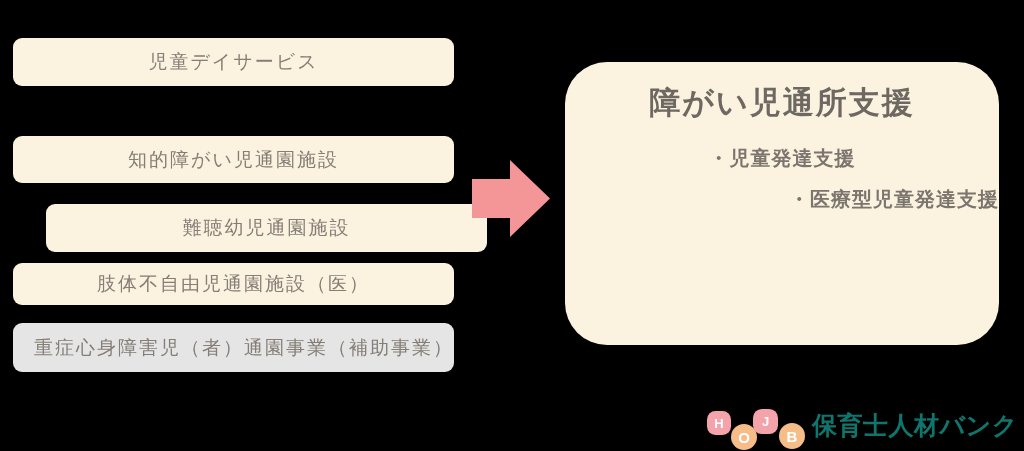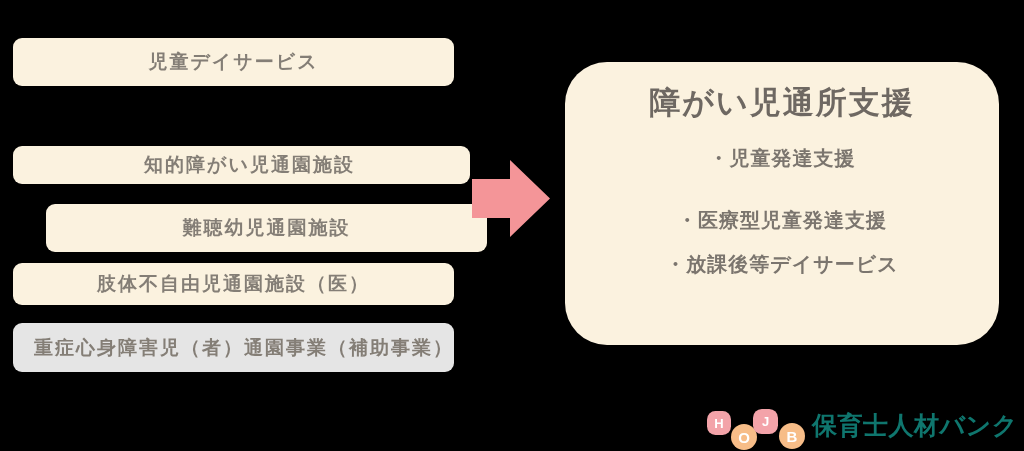--- a/index.html
+++ b/index.html
@@ -17,26 +17,26 @@
   
   .lbox {
     position: absolute;
     left: 13px;
     width: 441px;
     border-radius: 9px;
     display: flex;
     align-items: center;
     justify-content: center;
     font-size: 19px;
-    font-weight: 700;
+    font-weight: 400;
     letter-spacing: 2px;
     color: #847E76;
   }
   .lbox-1 { top: 38px;  height: 48px; }
-  .lbox-2 { top: 146px; height: 38px; padding-left: 16px; }
+  .lbox-2 { top: 136px; height: 47px; }
   .lbox-3 { top: 204px; height: 48px; }
   .lbox-4 { top: 263px; height: 42px; }
   .lbox-5 { top: 323px; height: 49px; }
 
   
   .arrow-wrap {
     position: absolute;
     left: 472px;
     top: 160px;
     width: 78px;
@@ -67,21 +67,21 @@
     position: absolute;
     left: 0;
     width: 100%;
     text-align: center;
     font-size: 20px;
     font-weight: 600;
     letter-spacing: 1px;
     color: #7B756E;
   }
   .rpanel-item-1 { top: 83px; }
-  .rpanel-item-2 { top: 145px; }
+  .rpanel-item-2 { top: 124px; text-align: right; }
   .rpanel-item-3 { top: 189px; }
   .rpanel-item-4 { top: 239px; }
 
   
   .badge {
     position: absolute;
     display: flex;
     align-items: center;
     justify-content: center;
     color: #FFFFFF;
@@ -130,21 +130,20 @@
 <div class="arrow-wrap">
   <svg width="78" height="77" viewBox="0 0 78 77" aria-hidden="true">
     <polygon points="0,19 38,19 38,0 78,38.5 38,77 38,58 0,58" style="fill: rgb(244, 149, 152);"></polygon>
   </svg>
 </div>
 
 <div class="rpanel" style="background-color: rgb(251, 242, 223);">
   <div class="rpanel-title" style="color: rgb(110, 104, 98);">障がい児通所支援</div>
   <div class="rpanel-item rpanel-item-1" style="color: rgb(123, 117, 110);">・児童発達支援</div>
   <div class="rpanel-item rpanel-item-2" style="color: rgb(123, 117, 110);">・医療型児童発達支援</div>
-  <div class="rpanel-item rpanel-item-3" style="color: rgb(123, 117, 110);">・放課後等デイサービス</div>
 </div>
 
 <div class="badge badge-h" style="background-color: rgb(243, 163, 169);">
   <span>H</span>
 </div>
 <div class="badge badge-o" style="background-color: rgb(247, 189, 136);">
   <span>O</span>
 </div>
 <div class="badge badge-j" style="background-color: rgb(243, 163, 169);">
   <span>J</span>

